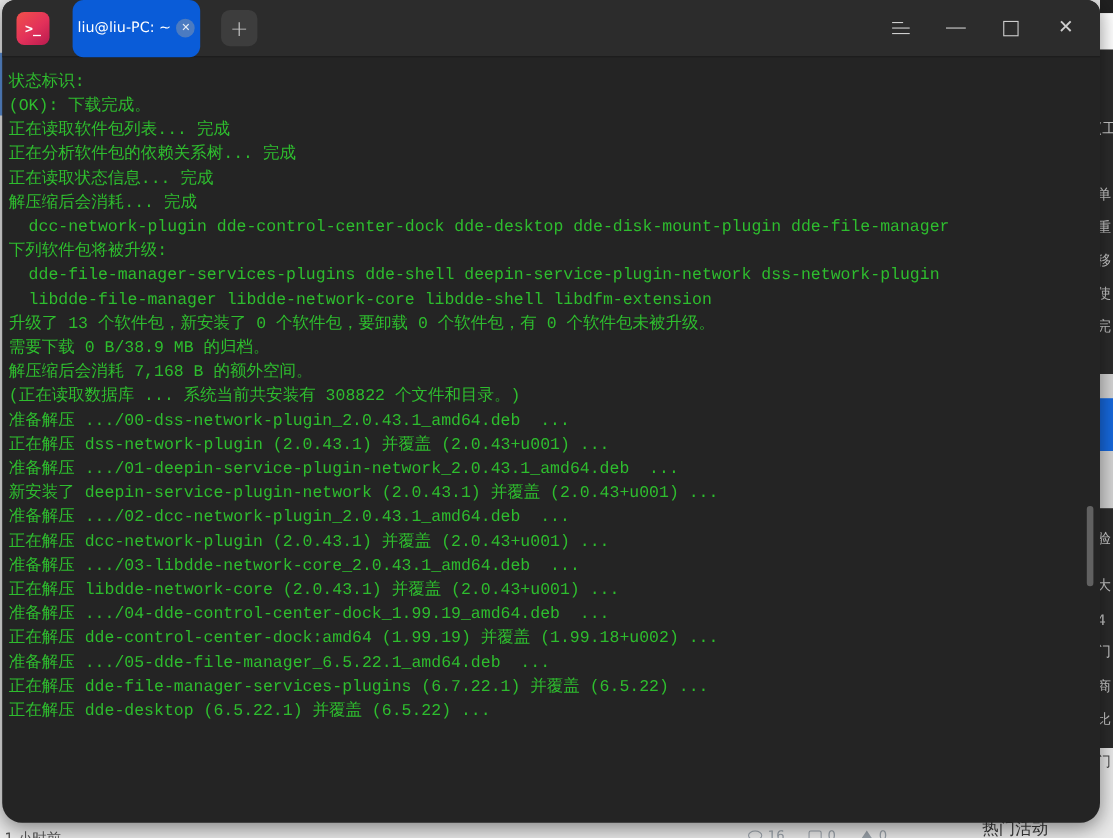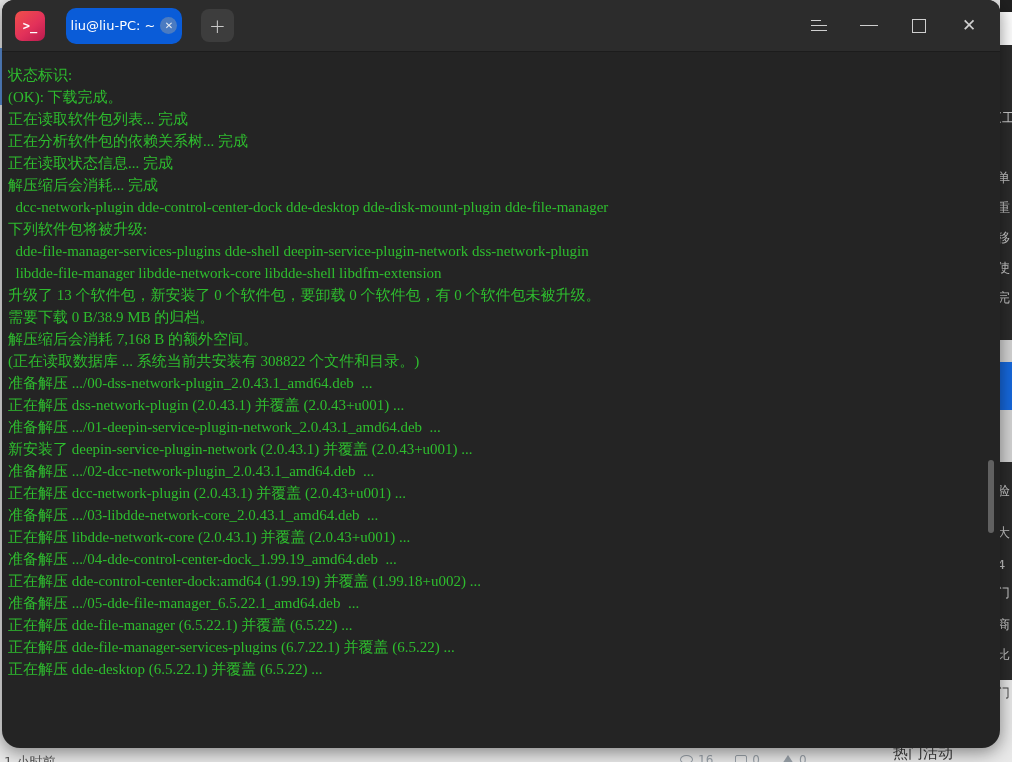--- a/index.html
+++ b/index.html
@@ -40,21 +40,21 @@
   
   .terminal { position:absolute; left:2px; top:0; width:998px; height:748px;
               background:#242424; border-radius:12px 12px 18px 18px; overflow:hidden;
               box-shadow:0 4px 18px rgba(0,0,0,.45); }
   .titlebar { position:relative; height:52px; background:#2c2c2c; display:flex;
               align-items:center; border-bottom:1px solid #1c1c1c; }
   .app-icon { width:30px; height:30px; margin-left:13px; border-radius:7px;
               background:linear-gradient(140deg,#f0504a 0%,#e2315a 55%,#b81a4e 100%);
               color:#fff; font-family:"DejaVu Sans Mono",monospace; font-size:12px;
               font-weight:bold; display:flex; align-items:center; justify-content:center; }
-  .tab { margin-left:21px; width:116px; height:36px; background:#0a5cd8; border-radius:10px;
+  .tab { margin-left:21px; width:116px; height:52px; background:#0a5cd8; border-radius:10px;
          display:flex; align-items:center; justify-content:center; gap:5px; color:#fff;
          font-size:13px; cursor:default; }
   .tab-close { width:17px; height:17px; border-radius:50%; background:rgba(130,150,175,.55);
                color:#e8eef5; font-size:10px; line-height:17px; text-align:center; }
   .new-tab { margin-left:19px; width:33px; height:33px; background:#3d3d3d; border-radius:8px;
              color:#c9c9c9; font-size:20px; font-weight:300; display:flex; align-items:center;
              justify-content:center; }
   .tb-spacer { flex:1; }
   .tb-btn { width:34px; height:34px; display:flex; align-items:center; justify-content:center;
             color:#cfcfcf; }
@@ -63,21 +63,21 @@
   .menu-icon i:nth-child(1){ width:10px; align-self:flex-start; }
   .menu-icon i:nth-child(2){ width:16px; }
   .menu-icon i:nth-child(3){ width:16px; }
   .min-icon { width:18px; border-top:1.7px solid #cfcfcf; }
   .max-icon { width:14px; height:14px; border:1.6px solid #cfcfcf; }
   .close-icon { font-size:17px; line-height:17px; }
   .gap1 { margin-right:16px; } .gap2 { margin-right:16px; } .gap3 { margin-right:14px; }
   .menu-wrap { margin-right:16px; }
 
   .term-body { position:relative; padding:12px 6px 0 6px;
-               font-family:Liberation Serif, serif;
+               font-family:Liberation Mono, monospace;
                font-size:15px; line-height:22px; color:#2ebd2e; }
   .term-line { white-space:pre; height:22px; }
 
   .scroll-thumb { position:absolute; right:6px; top:460px; width:6px; height:73px;
                   background:#616161; border-radius:3px; }
 </style>
 </head>
 <body>
 
 <div class="stage">
@@ -186,21 +186,20 @@
         <div class="term-line">正在解压 dss-network-plugin (2.0.43.1) 并覆盖 (2.0.43+u001) ...</div>
         <div class="term-line">准备解压 .../01-deepin-service-plugin-network_2.0.43.1_amd64.deb  ...</div>
         <div class="term-line">新安装了 deepin-service-plugin-network (2.0.43.1) 并覆盖 (2.0.43+u001) ...</div>
         <div class="term-line">准备解压 .../02-dcc-network-plugin_2.0.43.1_amd64.deb  ...</div>
         <div class="term-line">正在解压 dcc-network-plugin (2.0.43.1) 并覆盖 (2.0.43+u001) ...</div>
         <div class="term-line">准备解压 .../03-libdde-network-core_2.0.43.1_amd64.deb  ...</div>
         <div class="term-line">正在解压 libdde-network-core (2.0.43.1) 并覆盖 (2.0.43+u001) ...</div>
         <div class="term-line">准备解压 .../04-dde-control-center-dock_1.99.19_amd64.deb  ...</div>
         <div class="term-line">正在解压 dde-control-center-dock:amd64 (1.99.19) 并覆盖 (1.99.18+u002) ...</div>
         <div class="term-line">准备解压 .../05-dde-file-manager_6.5.22.1_amd64.deb  ...</div>
-        <div class="term-line">正在解压 dde-file-manager (6.5.22.1) 并覆盖 (6.5.22) ...</div>
         <div class="term-line">正在解压 dde-file-manager-services-plugins (6.7.22.1) 并覆盖 (6.5.22) ...</div>
         <div class="term-line">正在解压 dde-desktop (6.5.22.1) 并覆盖 (6.5.22) ...</div>
       </div>
 
     <div class="scroll-thumb"></div>
   </div>
 
 </div>
 
 </body></html>

